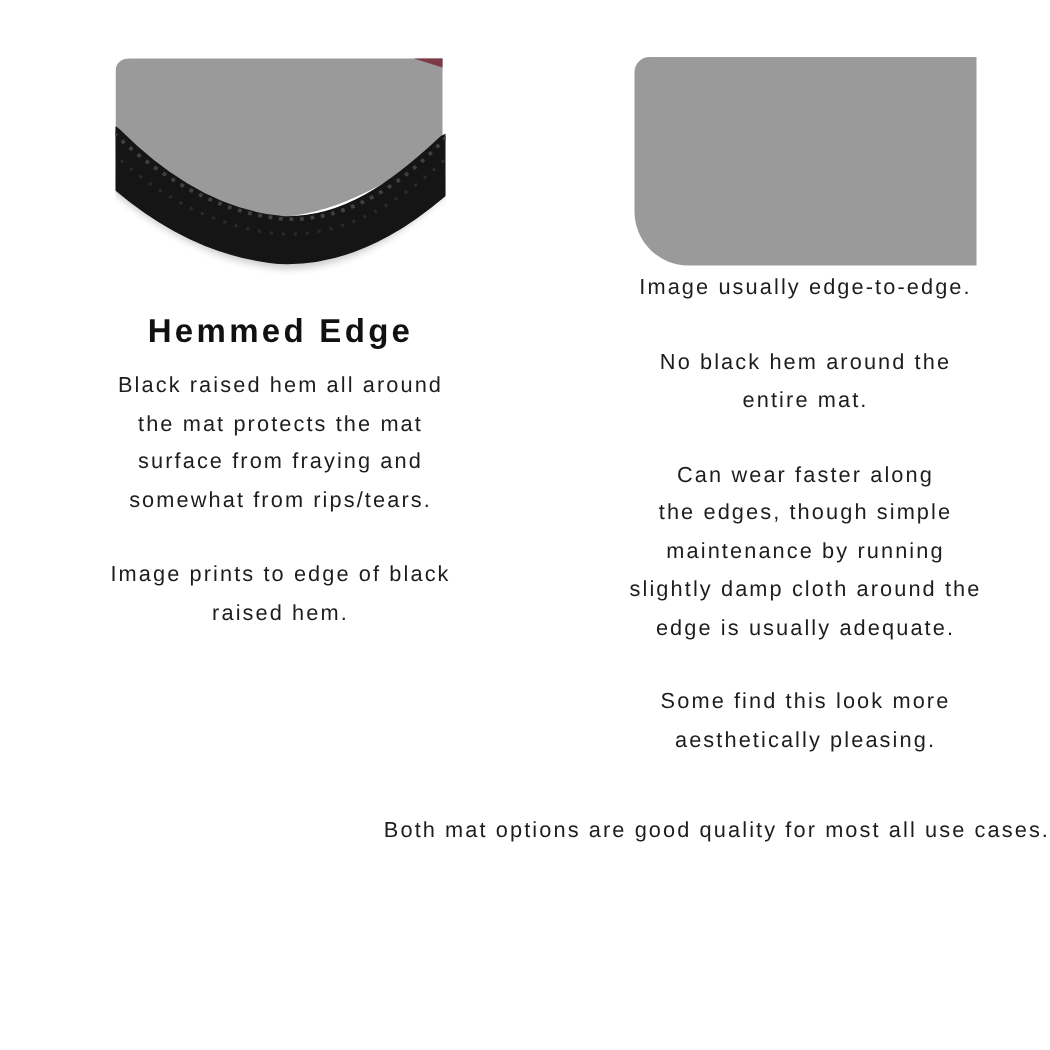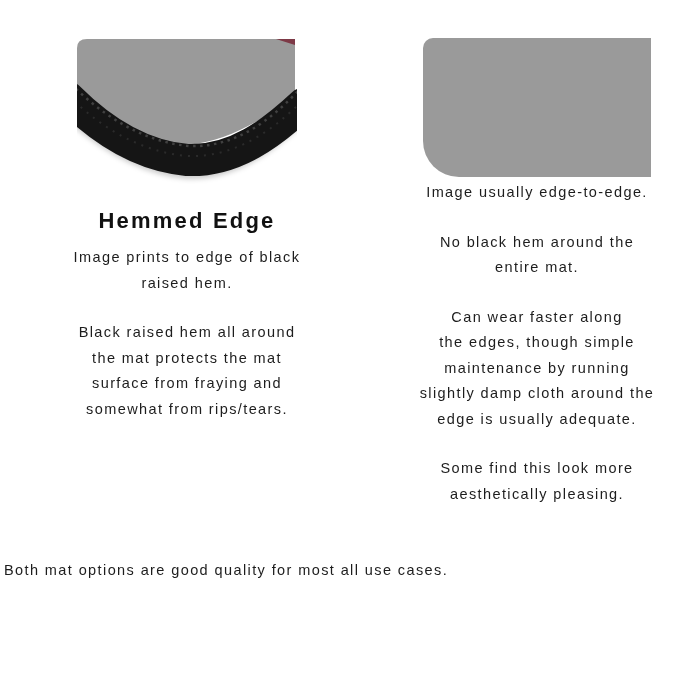--- a/index.html
+++ b/index.html
@@ -48,23 +48,23 @@
   }
   p.body-text {
     margin: 0 0 24px 0;
     font-size: 14.5px;
     line-height: 25.5px;
     letter-spacing: 1.4px;
     font-weight: 500;
     color: #1d1d1d;
   }
   p.footer-text {
-    margin: 27px 0 0 0;
+    margin: 11px 0 0 0;
     padding-left: 4px;
-    text-align: left;
+    text-align: right;
     font-size: 14.5px;
     line-height: 25.5px;
     letter-spacing: 1.4px;
     font-weight: 500;
     color: #1d1d1d;
   }
 </style>
 </head>
 <body>
 
@@ -88,22 +88,22 @@
 
           <polygon points="199,1 218,1 218,7" fill="#7d3946"></polygon>
 
           <path d="M -8 60 C 26 94, 66 118, 110 122 C 158 124, 196 94, 226 66" fill="none" stroke="#151515" stroke-width="32" stroke-linecap="round"></path>
 
           <path d="M -6 46 C 28 80, 68 104, 112 108 C 158 110, 194 82, 222 52" fill="none" stroke="#404040" stroke-width="2.5" stroke-dasharray="2.5 4.5"></path>
           <path d="M -8 58 C 26 92, 66 114, 110 118 C 158 120, 196 92, 224 64" fill="none" stroke="#2b2b2b" stroke-width="2" stroke-dasharray="2 6"></path>
         </svg>
       </div>
       <h2 class="edge-heading">Hemmed Edge</h2>
+      <p class="body-text">Black raised hem all around<br>the mat protects the mat<br>surface from fraying and<br>somewhat from rips/tears.</p>
       <p class="body-text">Image prints to edge of black<br>raised hem.</p>
-      <p class="body-text">Black raised hem all around<br>the mat protects the mat<br>surface from fraying and<br>somewhat from rips/tears.</p>
     </section>
 
     <section class="col">
       <div class="img-wrap">
         <div class="flat-mat" style="background:#9a9a9a;"></div>
       </div>
       <p class="body-text">Image usually edge-to-edge.</p>
       <p class="body-text">No black hem around the<br>entire mat.</p>
       <p class="body-text">Can wear faster along<br>the edges, though simple<br>maintenance by running<br>slightly damp cloth around the<br>edge is usually adequate.</p>
       <p class="body-text">Some find this look more<br>aesthetically pleasing.</p>

